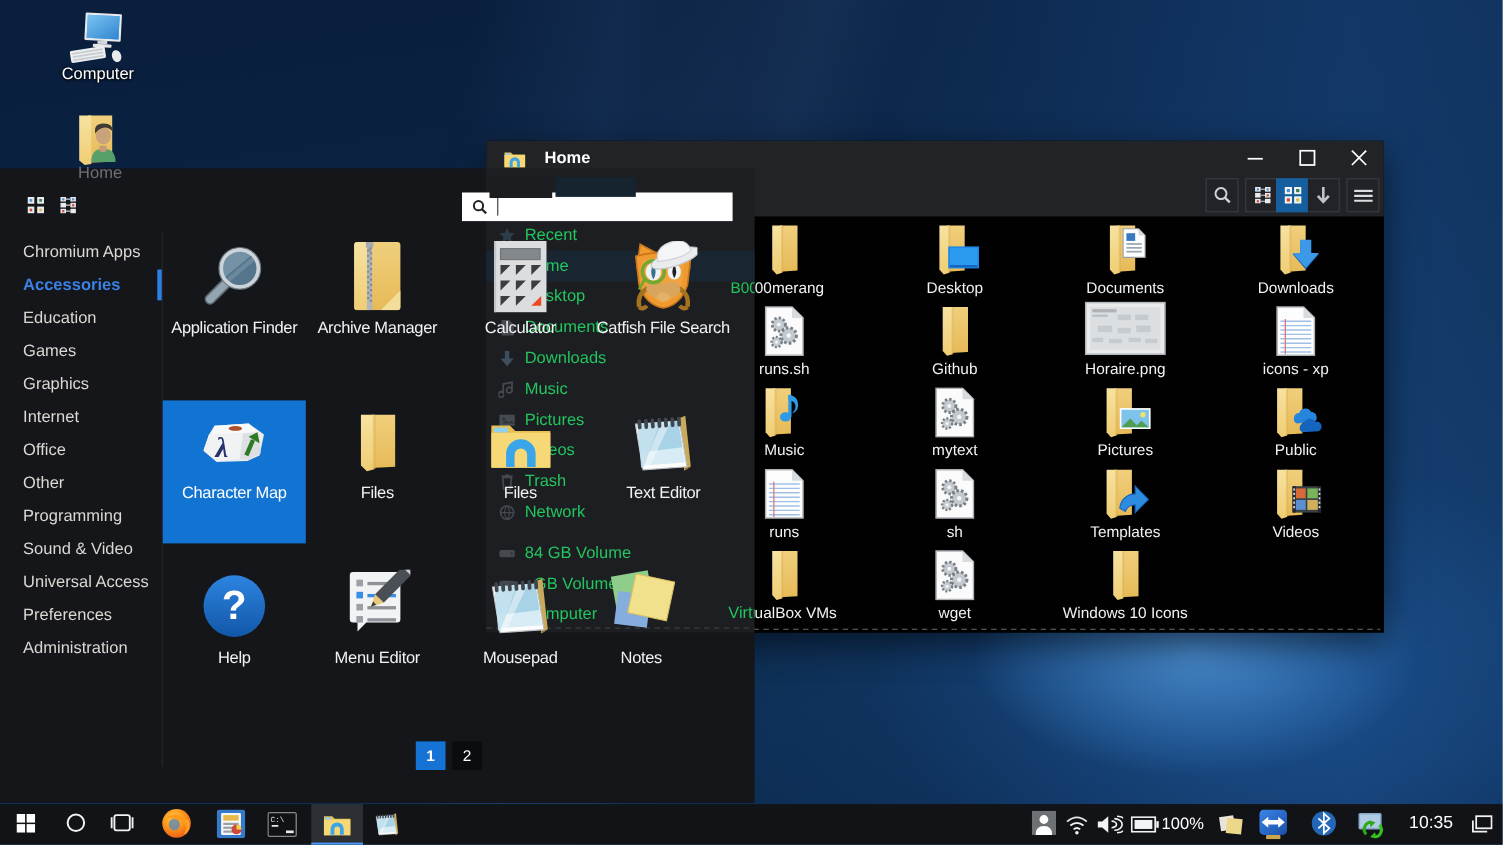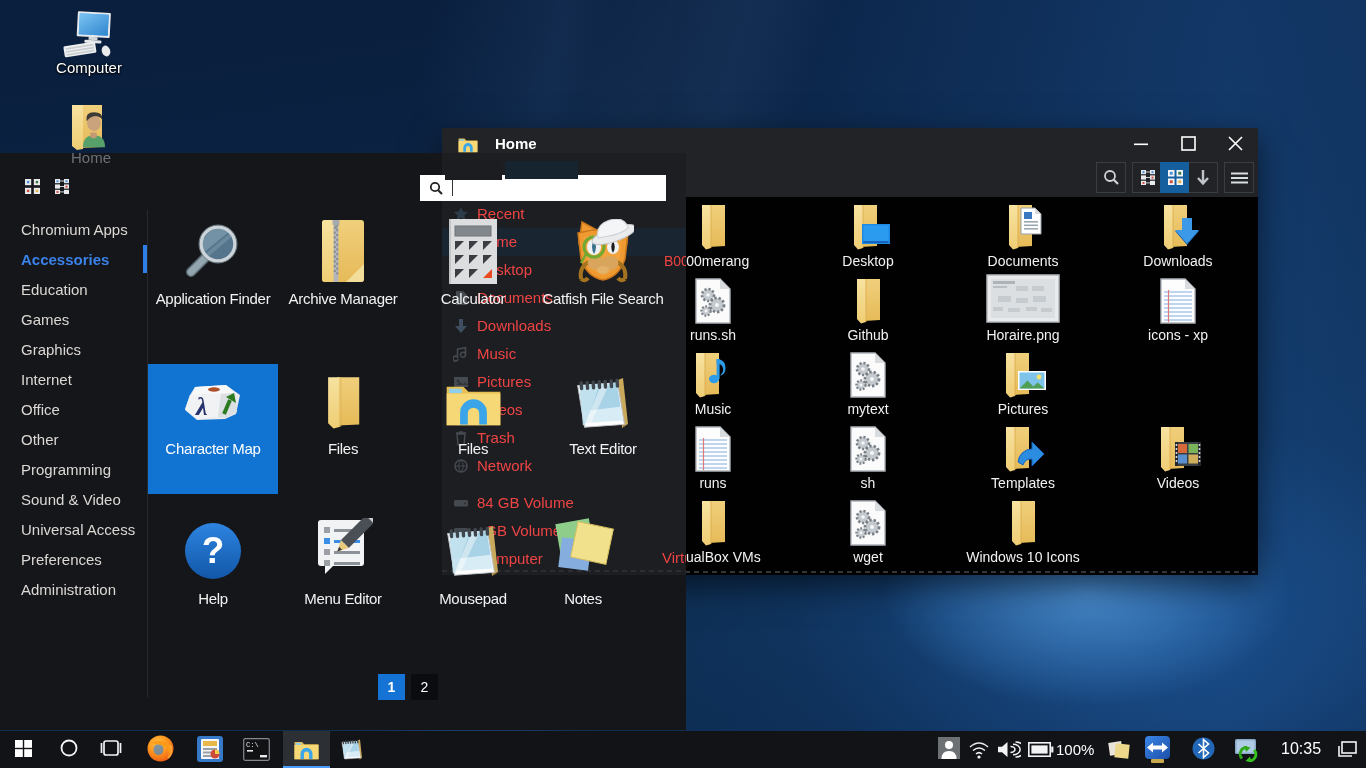--- a/index.html
+++ b/index.html
@@ -27,21 +27,21 @@
   #files { position:absolute; left:0; top:69px; width:816px; height:378px; background:#010101; }
   .fitem { position:absolute; width:150px; text-align:center; }
   .fitem .ic { height:50px; display:flex; align-items:flex-end; justify-content:center; }
   .fitem .lb { margin-top:3px; color:#f2f2f2; font-size:14px; white-space:nowrap; }
   .tbtn { position:absolute; top:34px; width:30px; height:31px; background:#212327; border:1px solid #3a3d41; }
 
   
   #menu { position:absolute; left:0; top:153px; width:686px; height:577px; background:#14161a; }
   #menu .overwin { position:absolute; left:442px; top:0; width:244px; height:422px; background:rgba(255,255,255,.035); }
   .cat { position:absolute; left:21px; width:120px; color:#dcd8d4; font-size:15px; }
-  .ghost { position:absolute; color:#ef4444; font-size:15px; white-space:nowrap; }
+  .ghost { position:absolute; color:#22c55e; font-size:15px; white-space:nowrap; }
   .mcell { position:absolute; width:130px; height:130px; text-align:center; }
   .mcell .mic { height:72px; display:flex; align-items:flex-end; justify-content:center; }
   .mcell .mlb { margin-top:4px; color:#f2f2f2; font-size:15px; white-space:nowrap; letter-spacing:-0.3px; }
 
   
   #bar { position:absolute; left:0; top:731px; width:1366px; height:37px; background:#121317; }
   .tray-txt { position:absolute; color:#fff; font-size:15px; }
 </style>
 </head>
 <body>
@@ -354,20 +354,32 @@
             <g transform="translate(20,19)">
               <rect x="0" y="0" width="28" height="19" fill="#fff"></rect>
               <rect x="1.5" y="1.5" width="25" height="16" fill="#7ec3ea"></rect>
               <path d="M1.5,17.5 l8,-8 6,6 4,-4 7,6 z" fill="#4f9e54"></path>
               <circle cx="21" cy="6" r="2.4" fill="#f5e46a"></circle>
             </g>
           </svg>
         </div>
         <div class="lb">Pictures</div>
       </div>
+    <div class="fitem" style="left:661px; top:151px;">
+        <div class="ic">
+          <svg width="50" height="46">
+            <use href="#fol" x="2"></use>
+            <g transform="translate(19,21)">
+              <path d="M7,12 a5,5 0 0 1 2,-9.5 a6,6 0 0 1 11,-1 a5,5 0 0 1 3,9 z" fill="#2585dc"></path>
+              <path d="M12,20 a4.5,4.5 0 0 1 1.5,-8.5 a5.5,5.5 0 0 1 10,-1 a4.5,4.5 0 0 1 3,8.5 z" fill="#1565c0"></path>
+            </g>
+          </svg>
+        </div>
+        <div class="lb">Public</div>
+      </div>
     <div class="fitem" style="left:196px; top:225px;">
         <div class="ic">
           <svg width="36" height="46">
             <use href="#plin"></use>
           </svg>
         </div>
         <div class="lb">runs</div>
       </div>
     <div class="fitem" style="left:351px; top:225px;">
         <div class="ic">

